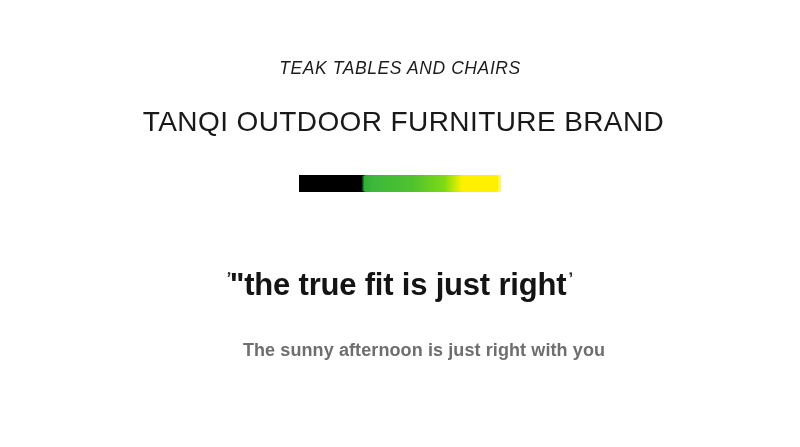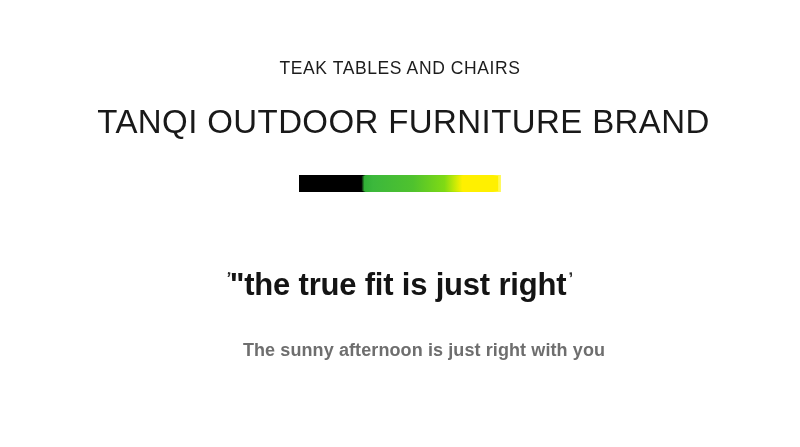--- a/index.html
+++ b/index.html
@@ -32,32 +32,33 @@
     left: 0;
     right: 0;
     text-align: center;
     font-family: "Liberation Sans", sans-serif;
     font-size: 17.5px;
     font-weight: 400;
     letter-spacing: 0.6px;
     color: #1c1c1c;
     line-height: 24px;
     white-space: nowrap;
+    font-style: italic;
   }
 
   
   .brand-title {
     margin: 0;
     position: absolute;
     top: 101px;
     left: 0;
     right: 0;
     text-align: center;
     font-family: "Liberation Sans", sans-serif;
-    font-size: 33px;
+    font-size: 28px;
     font-weight: 400;
     letter-spacing: 0.4px;
     color: #191919;
     line-height: 42px;
     white-space: nowrap;
     padding-left: 7px;
   }
 
   
   .divider-wrap {

